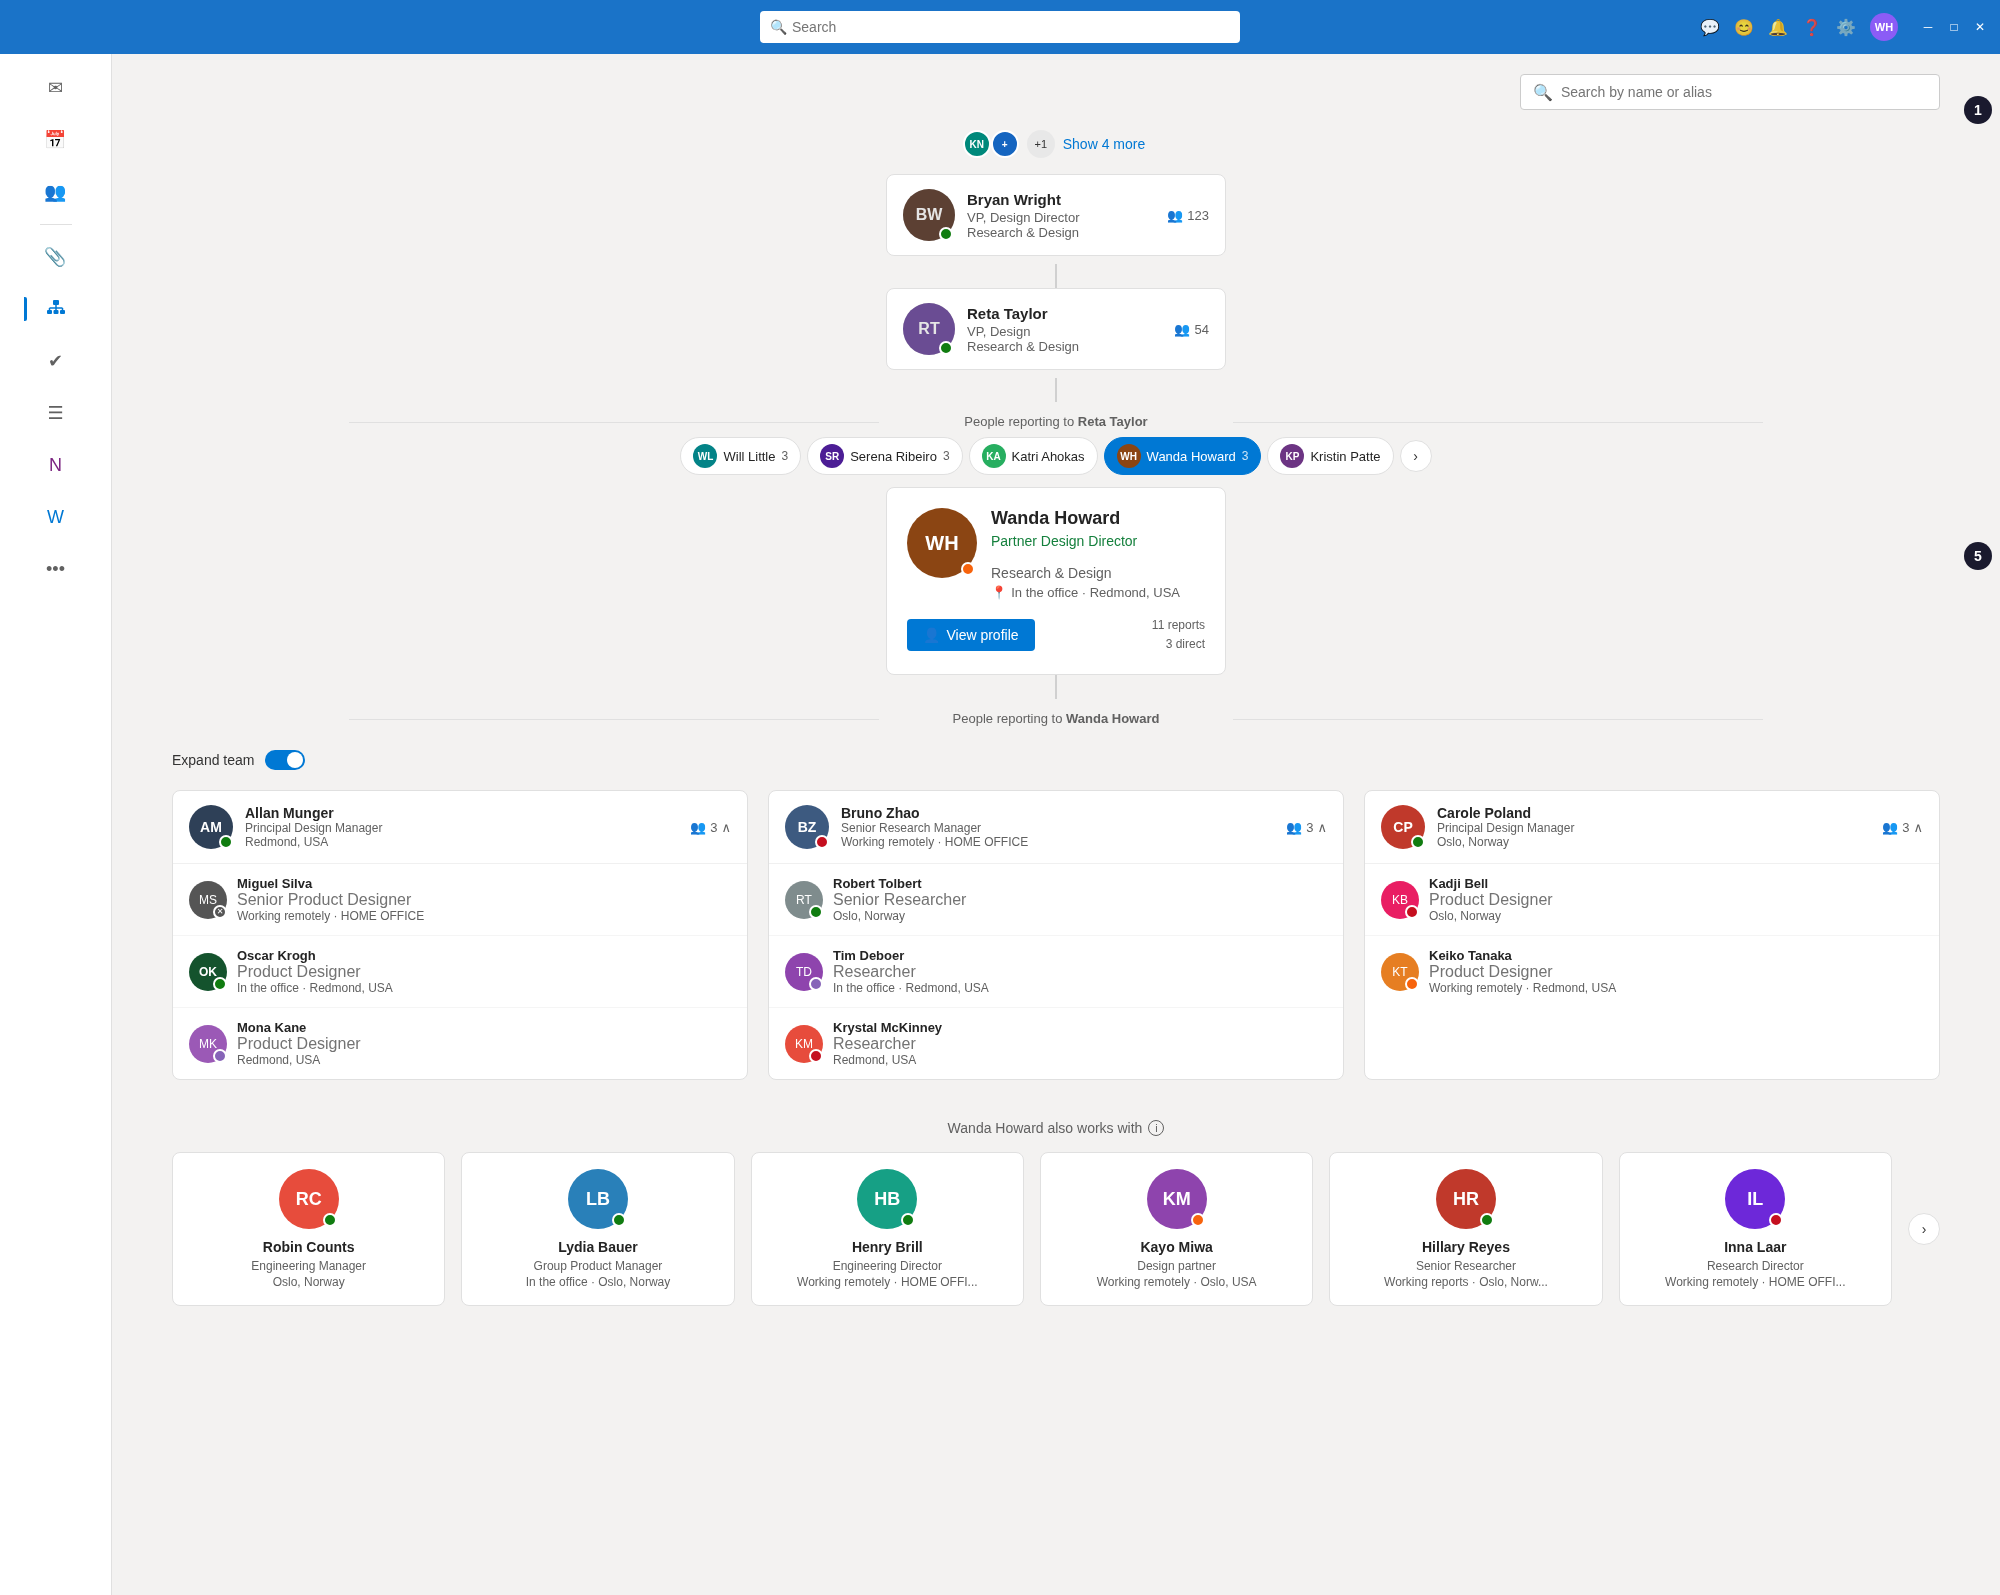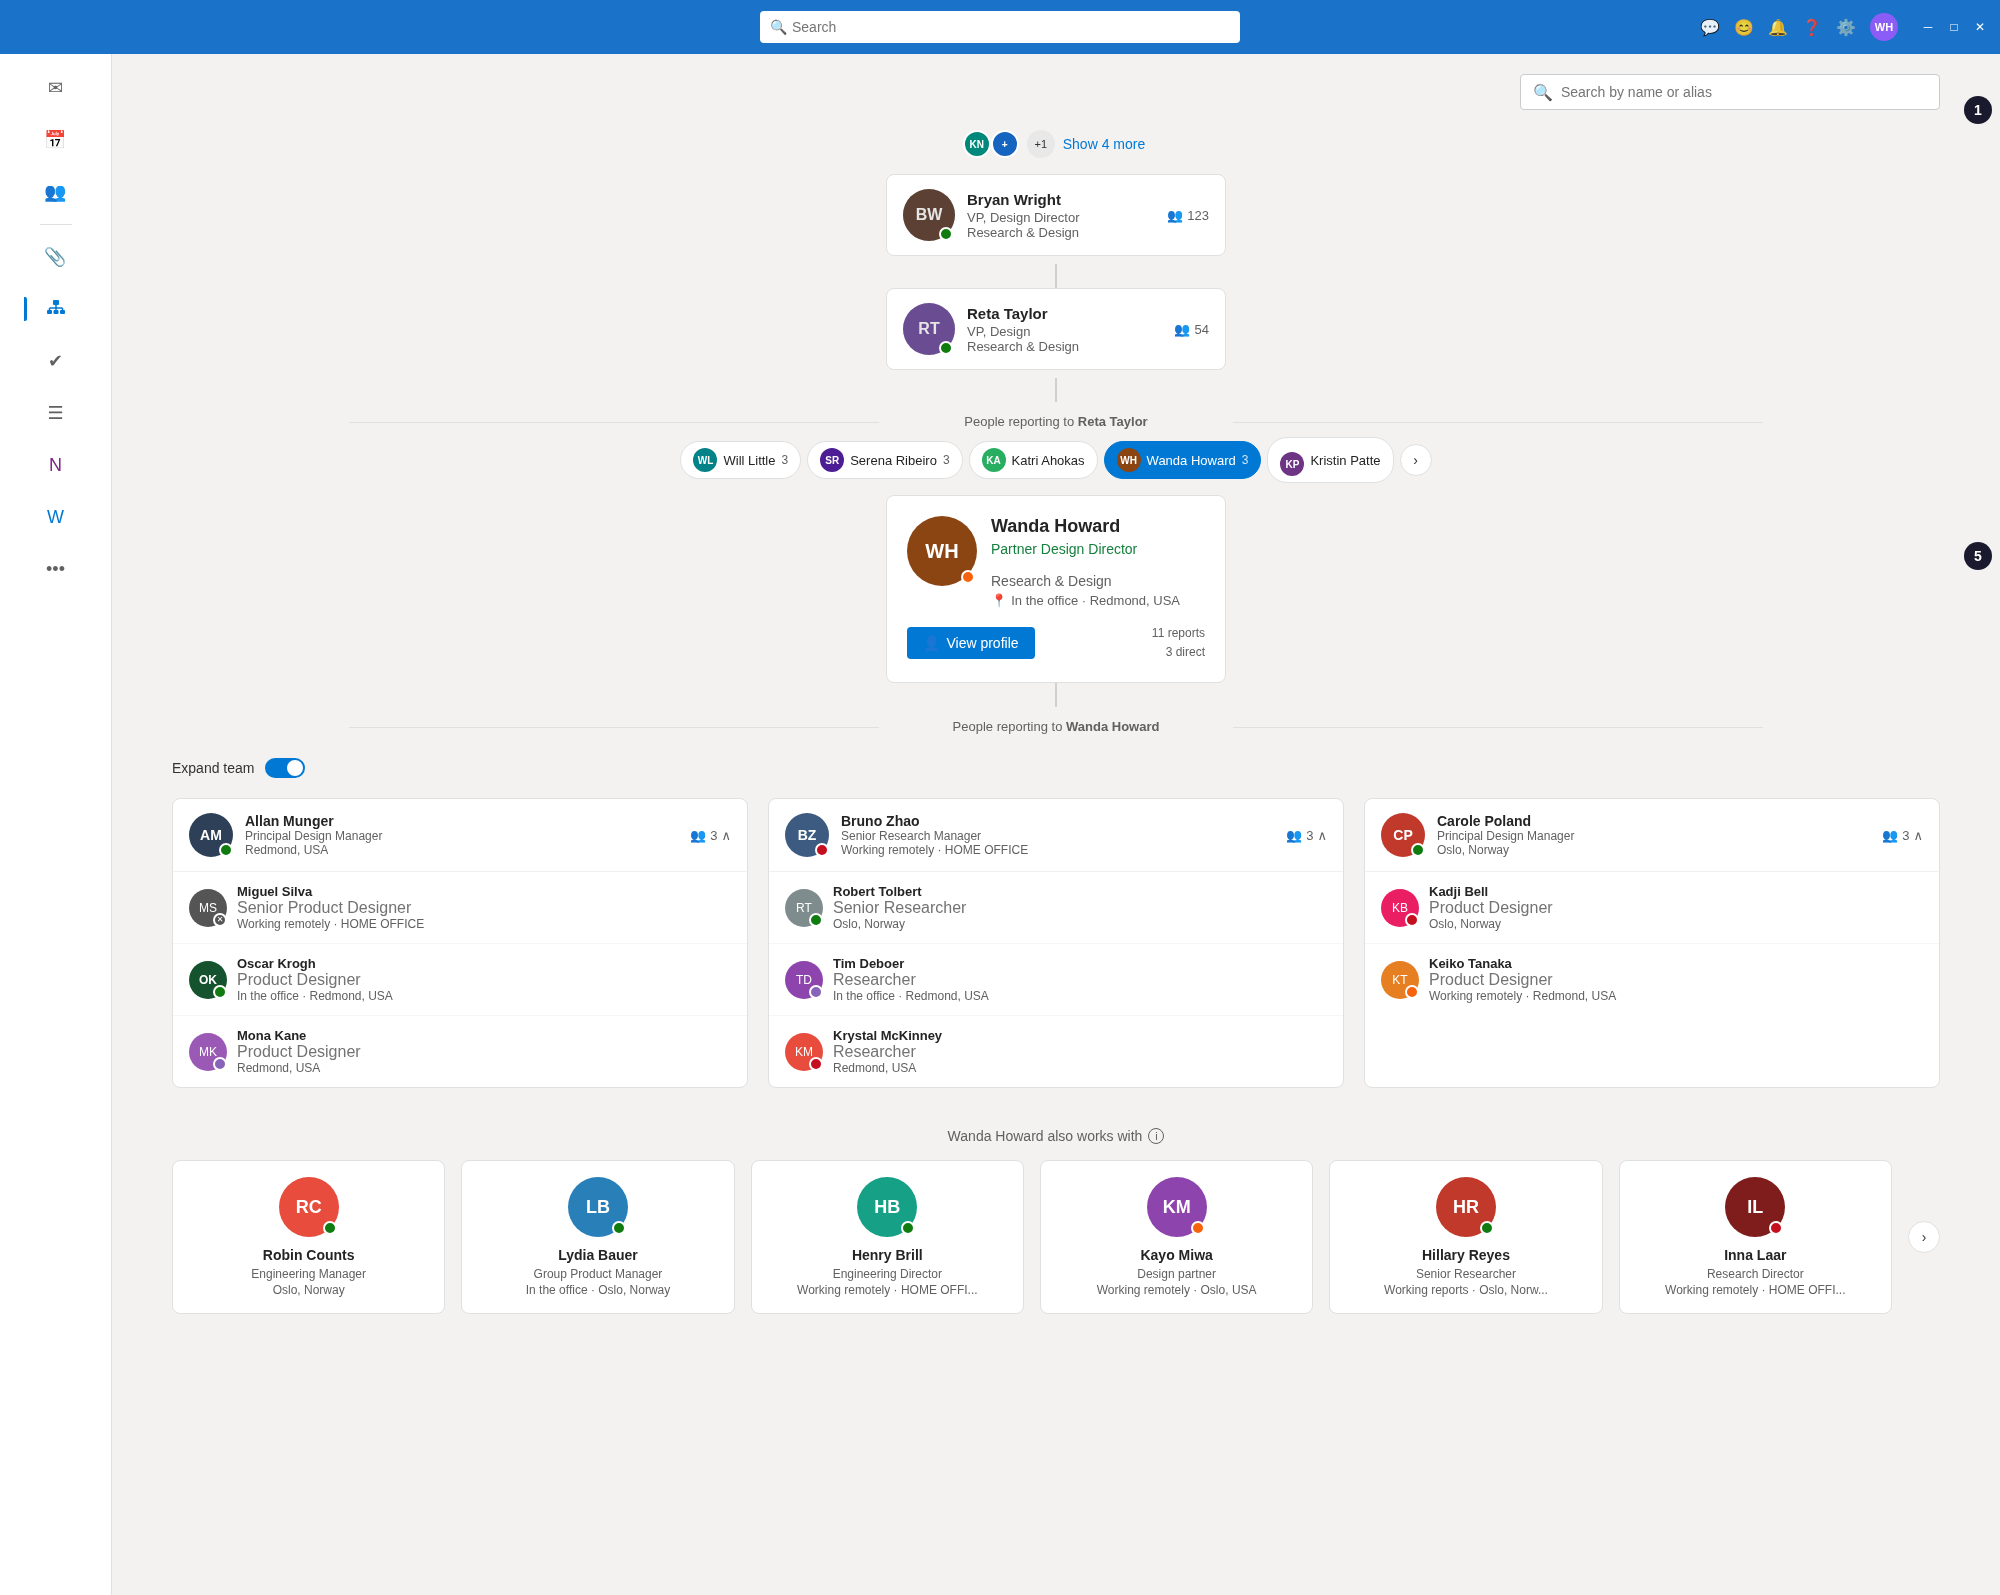--- a/index.html
+++ b/index.html
@@ -568,21 +568,21 @@
         <div class="peer-tab">
           <div class="peer-tab-avatar" style="background:#27ae60;display:flex;align-items:center;justify-content:center;color:white;font-size:10px;font-weight:600;">KA</div>
           <span>Katri Ahokas</span>
         </div>
         <div class="peer-tab active">
           <div class="peer-tab-avatar" style="background:#8b4513;display:flex;align-items:center;justify-content:center;color:white;font-size:10px;font-weight:600;">WH</div>
           <span>Wanda Howard</span>
           <span class="peer-tab-count">3</span>
         </div>
         <div class="peer-tab">
-          <div class="peer-tab-avatar" style="background:#6c3483;display:flex;align-items:center;justify-content:center;color:white;font-size:10px;font-weight:600;margin-top:8px;">KP</div>
+          <div class="peer-tab-avatar" style="background:#6c3483;display:flex;align-items:center;justify-content:center;color:white;font-size:10px;font-weight:600;">KP</div>
           <span>Kristin Patte</span>
         </div>
         <button class="peer-next-btn">›</button>
       </div>
 
       <div class="featured-person-card">
         <div class="featured-card-top">
           <div class="featured-avatar" style="background:#8b4513;display:flex;align-items:center;justify-content:center;color:white;font-size:20px;font-weight:700;border-radius:50%;">
             WH
             <div class="status-dot yellow" style="bottom:2px;right:2px;"></div>
@@ -830,21 +830,21 @@
             <div class="works-with-avatar" style="background:#c0392b;display:flex;align-items:center;justify-content:center;color:white;font-size:18px;font-weight:600;border-radius:50%;">
               HR
               <div class="status-dot green" style="bottom:2px;right:2px;"></div>
             </div>
             <div class="works-with-name">Hillary Reyes</div>
             <div class="works-with-title">Senior Researcher</div>
             <div class="works-with-location">Working reports · Oslo, Norw...</div>
           </div>
 
           <div class="works-with-card">
-            <div class="works-with-avatar" style="background:#7f1d1d;display:flex;align-items:center;justify-content:center;color:white;font-size:18px;font-weight:600;border-radius:50%;">
+            <div class="works-with-avatar" style="background:#6d28d9;display:flex;align-items:center;justify-content:center;color:white;font-size:18px;font-weight:600;border-radius:50%;">
               IL
               <div class="status-dot red" style="bottom:2px;right:2px;"></div>
             </div>
             <div class="works-with-name">Inna Laar</div>
             <div class="works-with-title">Research Director</div>
             <div class="works-with-location">Working remotely · HOME OFFI...</div>
           </div>
           <button class="works-with-next">›</button>
         </div>
       </div>

